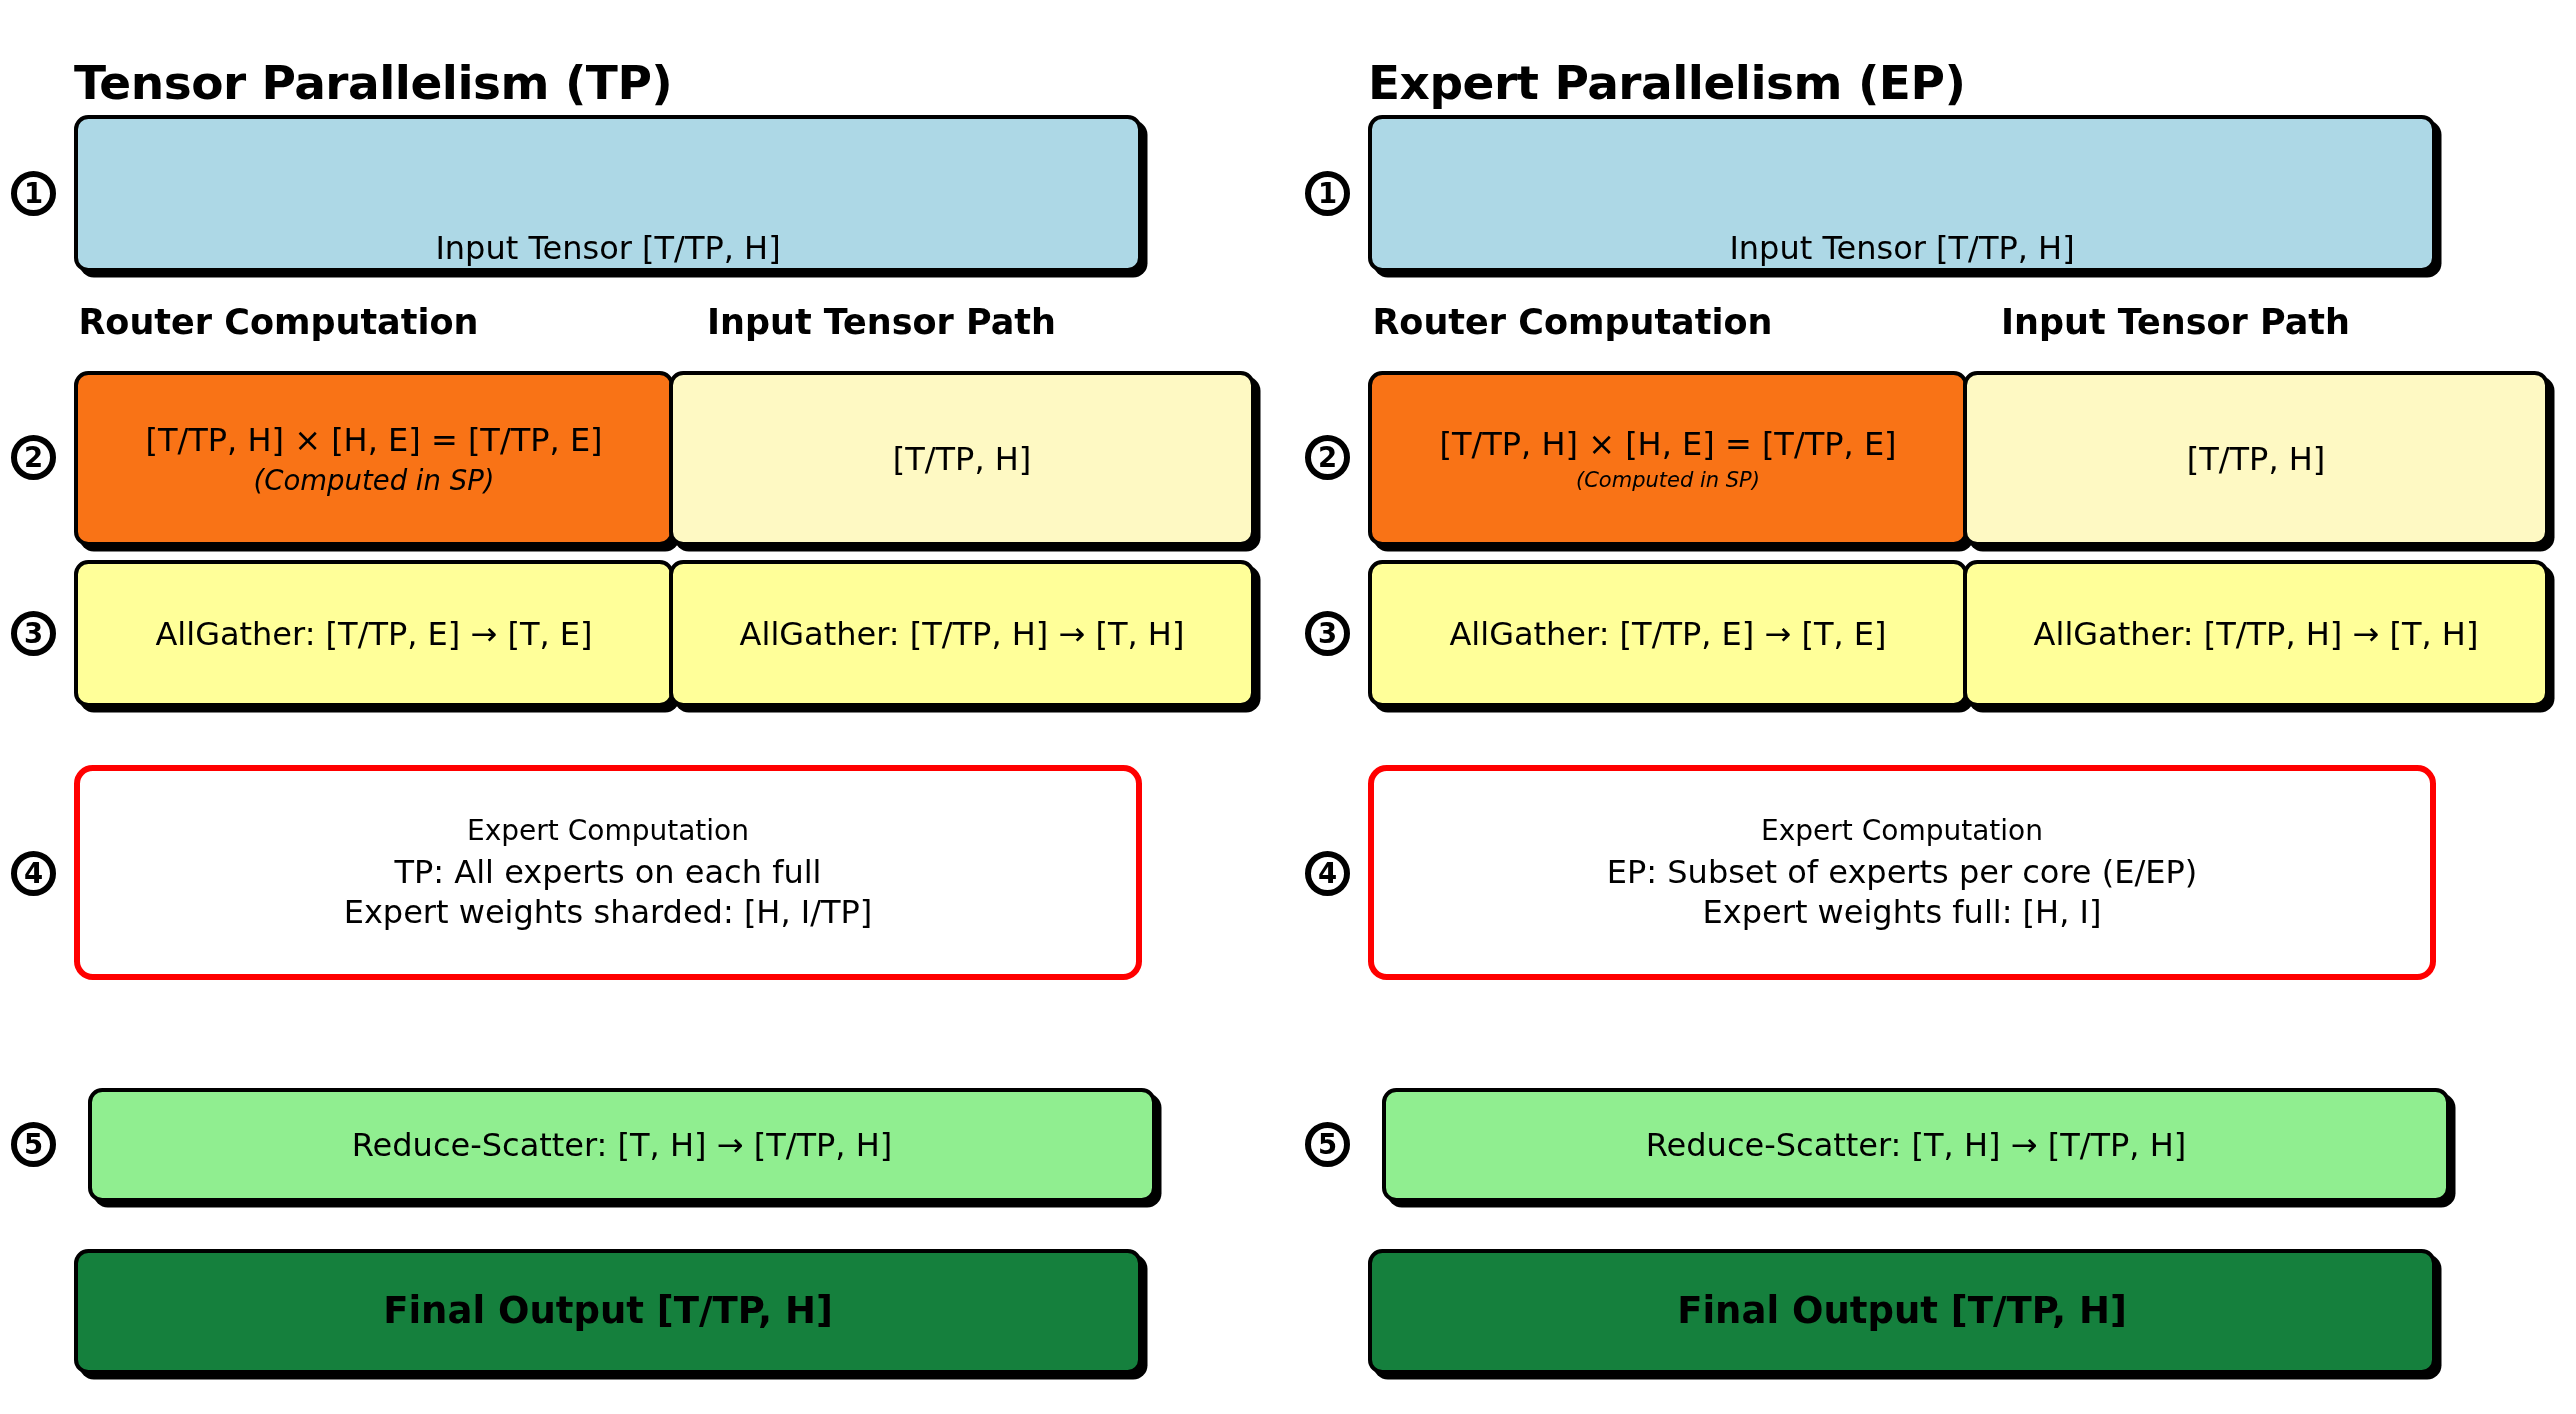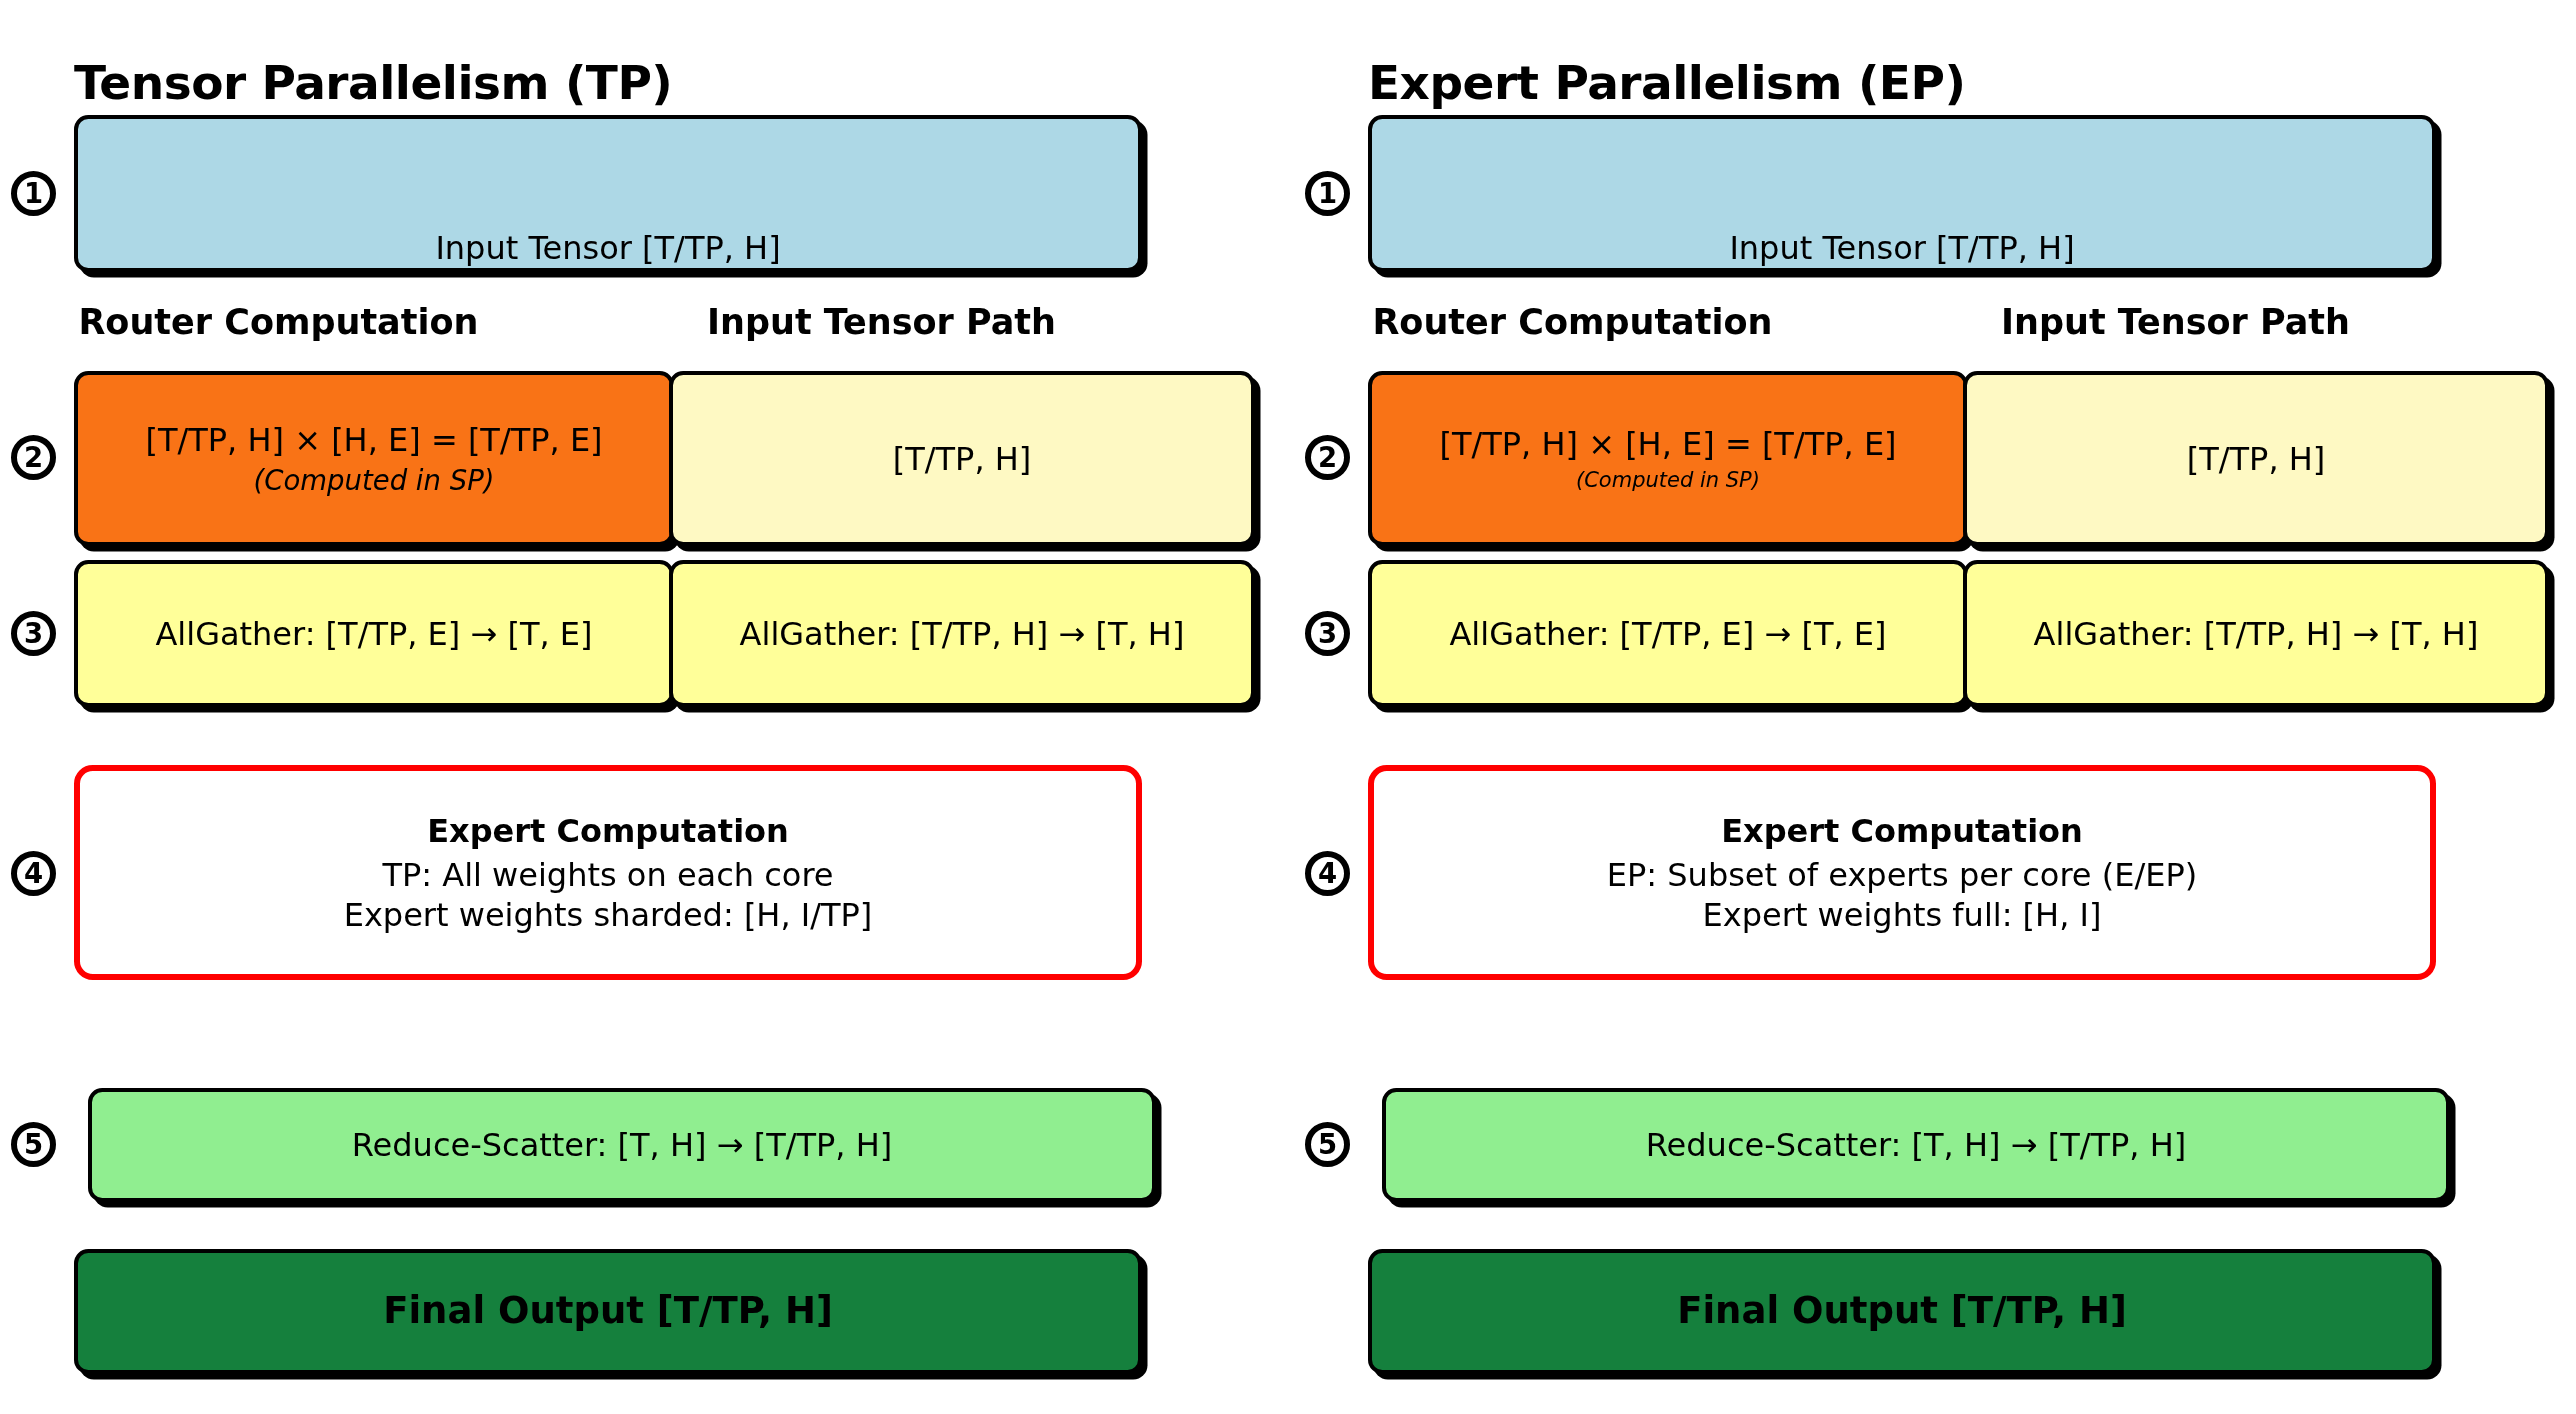--- a/index.html
+++ b/index.html
@@ -78,21 +78,21 @@
   .ag-left     { top: 560px; left: 0;      width: 600px; height: 147px; background: #FFFF99; }
   .ag-right    { top: 560px; left: 595px; width: 586px; height: 147px; background: #FFFF99; }
 
   .expert-box {
     top: 765px; left: 0; width: 1068px; height: 215px;
     background: #ffffff;
     border: 6.6px solid #FF0000;
     border-radius: 18.7px;
     box-shadow: none;
   }
-  .expert-title { font-size: 32px; font-weight: bold; margin-bottom: 4px; }
+  .expert-title { font-size: 28px; font-weight: normal; margin-bottom: 4px; }
   .expert-line  { font-size: 32px; }
 
   .reduce-box  { top: 1088px; left: 14px; width: 1068px; height: 114px; background: #90EE90; }
   .final-box   { top: 1249px; left: 0; width: 1068px; height: 125px; background: #15803d;
                  font-size: 37px; font-weight: bold; }
 
   .badge {
     position: absolute;
     left: -63px;
     width: 33px;
@@ -154,21 +154,21 @@
 
     <div class="box ag-left">
       <span>AllGather: [T/TP, E] → [T, E]</span>
     </div>
     <div class="box ag-right">
       <span>AllGather: [T/TP, H] → [T, H]</span>
     </div>
 
     <div class="box expert-box">
       <div class="expert-title">Expert Computation</div>
-      <div class="expert-line">TP: All weights on each core</div>
+      <div class="expert-line">TP: All experts on each full</div>
       <div class="expert-line">Expert weights sharded: [H, I/TP]</div>
     </div>
 
     <div class="box reduce-box">
       <span>Reduce-Scatter: [T, H] → [T/TP, H]</span>
     </div>
 
     <div class="box final-box">
       <span>Final Output [T/TP, H]</span>
     </div>

